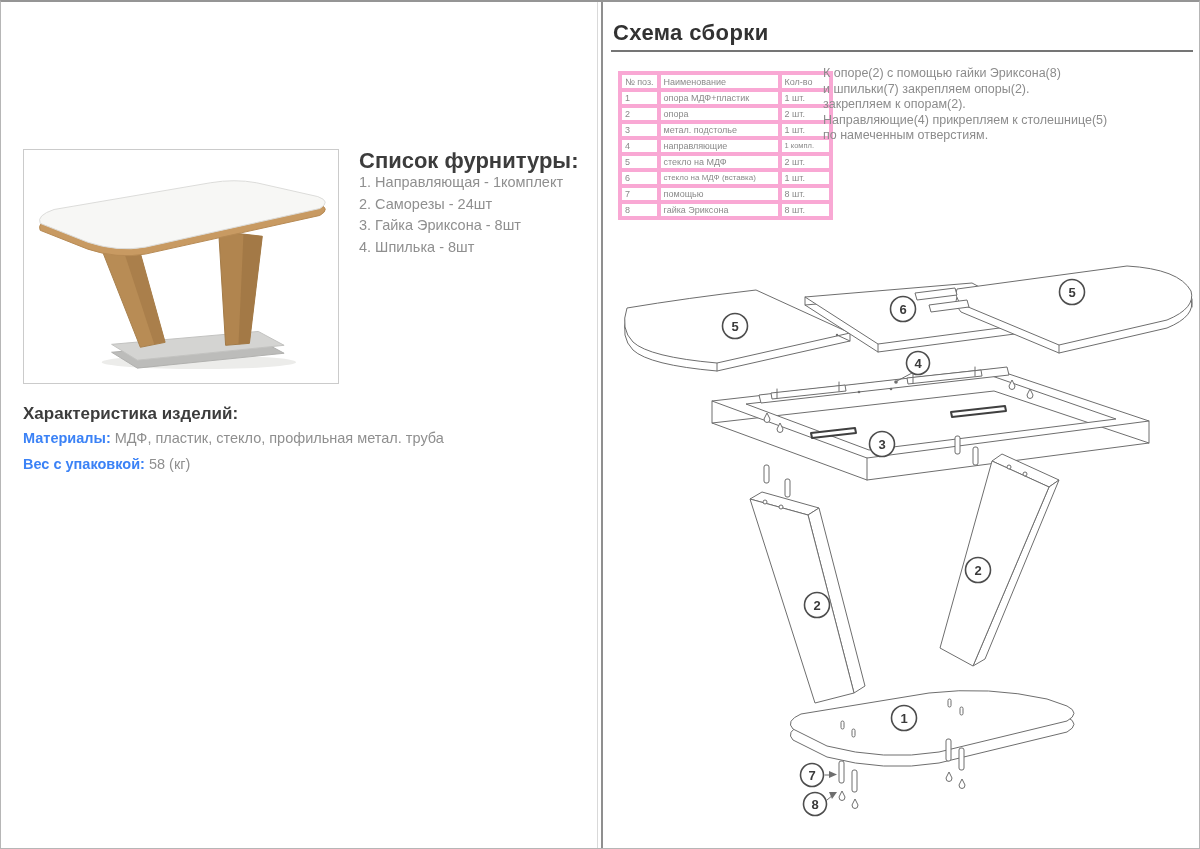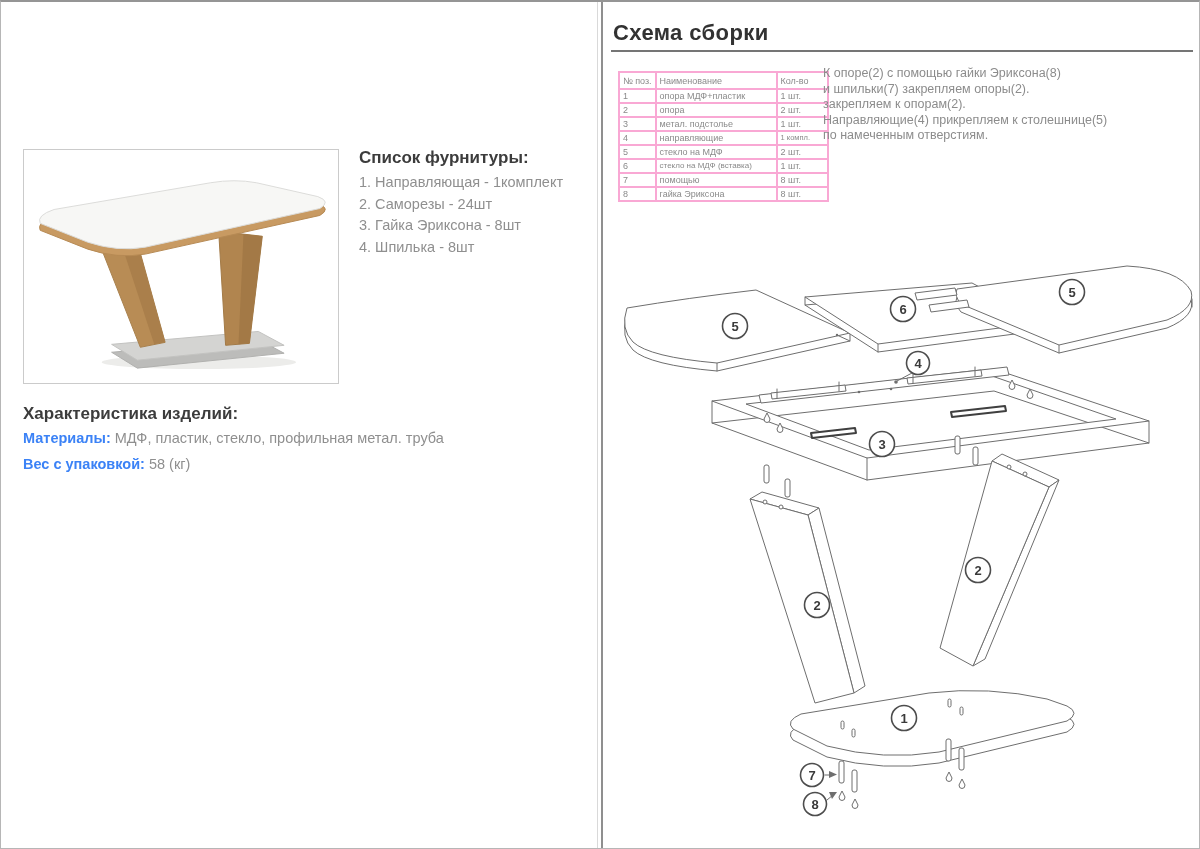--- a/index.html
+++ b/index.html
@@ -8,36 +8,36 @@
           border:1px solid #b6b6b6; border-top:2px solid #959595; overflow:hidden; }
 
   .divider-light { position:absolute; left:596px; top:0; bottom:0; width:1px; background:#d9d9d9; }
   .divider-dark  { position:absolute; left:600px; top:0; bottom:0; width:2px; background:#8f8f8f; }
 
   
   .photo-frame { position:absolute; left:22px; top:147px; width:316px; height:235px;
                  border:1px solid #cbcbcb; background:#fff; }
   .photo-frame svg { display:block; width:100%; height:100%; }
 
-  .hardware-title { position:absolute; left:358px; top:146px; font-size:17px; font-weight:bold; color:#3c3c3c; }
+  .hardware-title { position:absolute; left:358px; top:146px; font-size:22px; font-weight:bold; color:#3c3c3c; }
   .hardware-list  { position:absolute; left:358px; top:170px; font-size:14.5px; line-height:21.5px; color:#8f8f8f; }
 
   .chars-title { position:absolute; left:22px; top:402px; font-size:17px; font-weight:bold; color:#3c3c3c; }
   .chars-line  { position:absolute; left:22px; font-size:14.5px; color:#8f8f8f; }
   .chars-line b { color:#3b82f6; font-weight:bold; }
   .chars-materials { top:428px; }
   .chars-weight    { top:454px; }
 
   
   .scheme-title { position:absolute; left:612px; top:18px; font-size:22px; font-weight:bold; color:#323232; letter-spacing:0.4px; }
   .title-rule   { position:absolute; left:610px; top:48px; width:582px; height:2px; background:#757575; border:0; }
 
   .parts-table { position:absolute; left:617px; top:69px; border-collapse:collapse;
                  font-size:9px; color:#8a8a8a; table-layout:fixed; }
-  .parts-table th, .parts-table td { border:2px solid #f9a8d4; font-weight:normal;
+  .parts-table th, .parts-table td { border:4px solid #f9a8d4; font-weight:normal;
                  text-align:left; padding:1px 3px; height:13px; line-height:10px;
                  white-space:nowrap; overflow:hidden; }
   .parts-table th { height:17px; }
   .parts-table .c1 { width:31px; }
   .parts-table .c2 { width:121px; }
   .parts-table .c3 { width:51px; }
   .parts-table tbody tr:nth-child(4) td:nth-child(3) { font-size:7.5px; }
   .parts-table tbody tr:nth-child(6) td:nth-child(2) { font-size:8px; }
 
   .instructions { position:absolute; left:822px; top:64px; width:372px;

